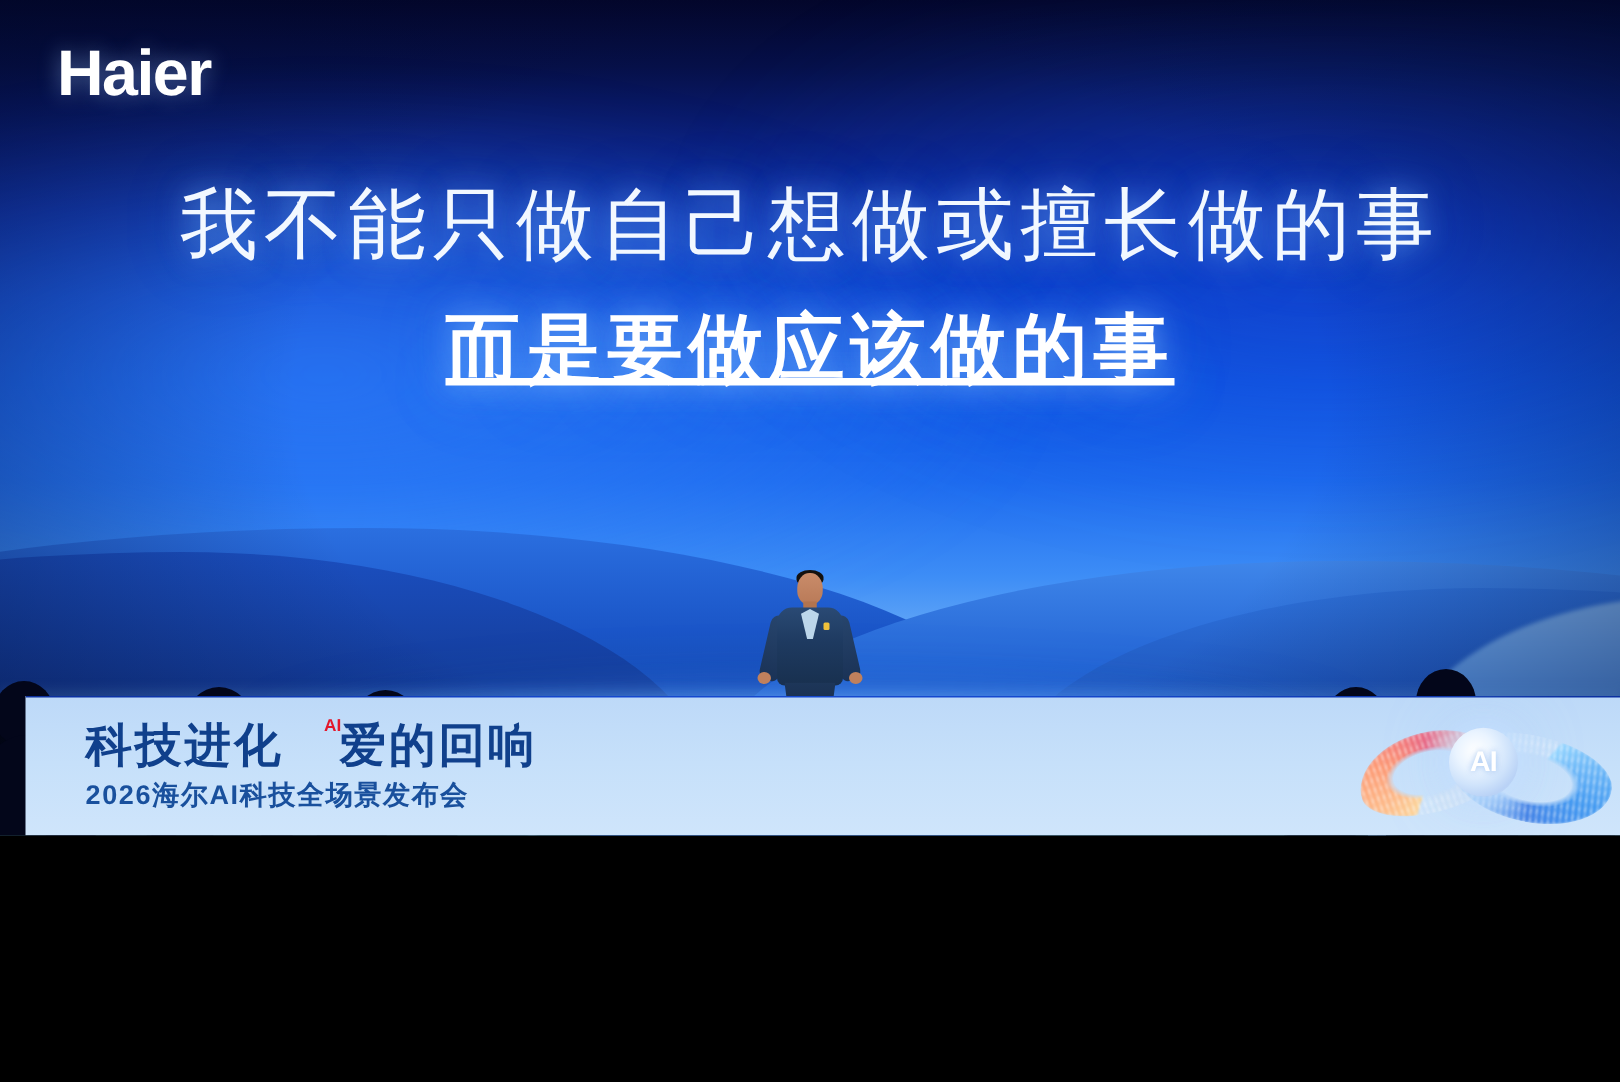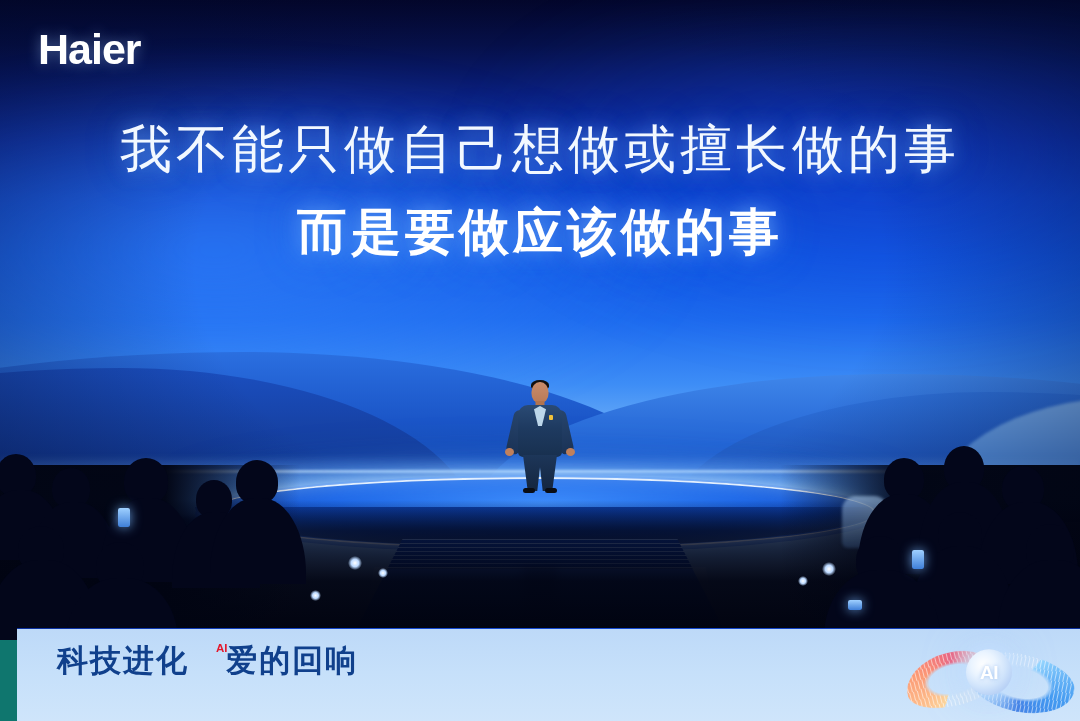--- a/index.html
+++ b/index.html
@@ -1,19 +1,19 @@
 <!DOCTYPE html>
 <html><head>
 <meta charset="utf-8">
 <title>Haier 2026 AI Launch Keynote</title>
 <style>
   html,body{margin:0;padding:0;background:#000;}
   *{box-sizing:border-box;}
   .stage-shot{
-    position:relative;width:1080px;height:721px;overflow:hidden;
+    position:relative;width:1080px;height:557px;overflow:hidden;
     font-family:"Liberation Sans","DejaVu Sans",sans-serif;
     background:#0f766e;
   }
 
   
   .led-wall{position:absolute;left:0;top:0;width:1080px;height:640px;overflow:hidden;}
   .led-sky{
     position:absolute;left:0;top:0;width:100%;height:100%;
     background:
       linear-gradient(180deg,
@@ -99,27 +99,27 @@
     text-shadow:0 0 10px rgba(150,195,255,.4);
   }
 
   .headline-block{
     position:absolute;left:0;top:118px;width:1080px;z-index:6;text-align:center;
   }
   .headline-line1{
     font-size:52px;font-weight:300;color:#f2f8ff;letter-spacing:4px;
     line-height:1.24;
     text-shadow:0 0 18px rgba(120,185,255,.65), 0 0 42px rgba(60,140,255,.35);
-    font-family:Liberation Serif, serif;
   }
   .headline-line2{
     margin-top:20px;
     font-size:50px;font-weight:800;color:#ffffff;letter-spacing:4px;
     line-height:1.22;
     text-shadow:0 0 20px rgba(130,190,255,.7), 0 0 48px rgba(60,140,255,.4);
+    text-decoration:underline;
   }
 
   
   .stage-area{position:absolute;left:0;top:455px;width:1080px;height:185px;z-index:4;}
   .stage-deck{
     position:absolute;left:50%;transform:translateX(-50%);
     top:20px;width:690px;height:78px;border-radius:50%;
     background:radial-gradient(ellipse at 50% 36%, #3e8dfb 0%, #1e68e8 42%, #124bc2 72%, #0b3494 100%);
     box-shadow:0 0 50px rgba(40,120,240,.55);
   }
@@ -422,20 +422,21 @@
   <div class="bottom-banner">
     <div class="banner-topline"></div>
 
     <div class="banner-texts">
       <div class="banner-title">
         <span>科技进化</span>
         <span class="sp"></span>
         <span>爱的回响</span>
         <span class="ai-mark">AI</span>
       </div>
+      <div class="banner-sub">2026海尔AI科技全场景发布会</div>
     </div>
 
     <div class="ai-logo">
       <div class="ribbon ribbon-warm">
         <div class="ribbon-stripes"></div>
       </div>
       <div class="ribbon ribbon-cool">
         <div class="ribbon-stripes"></div>
       </div>
       <div class="ai-orb">

